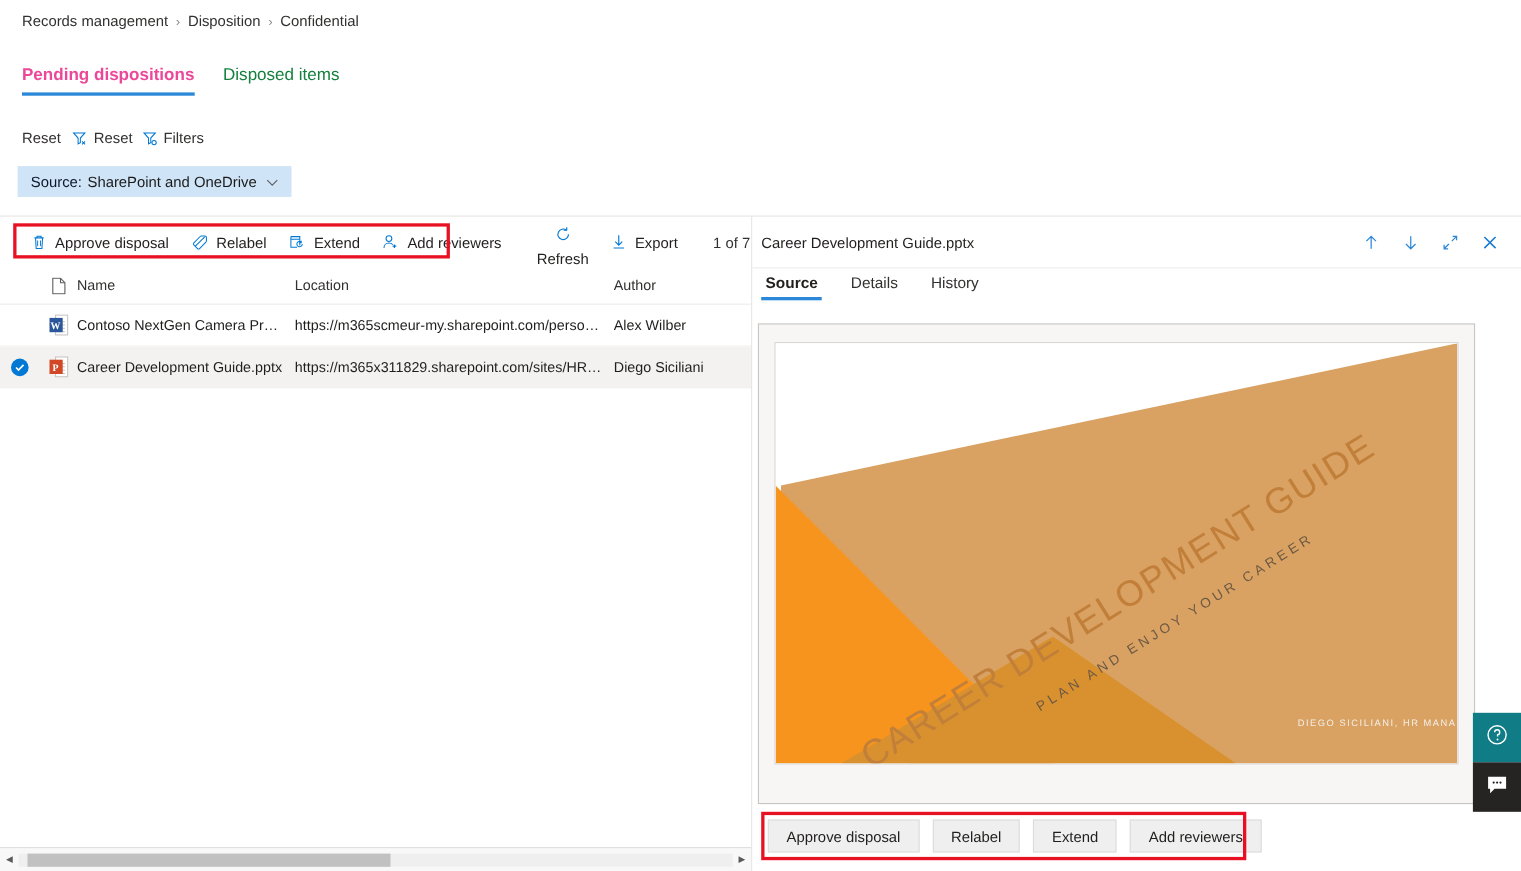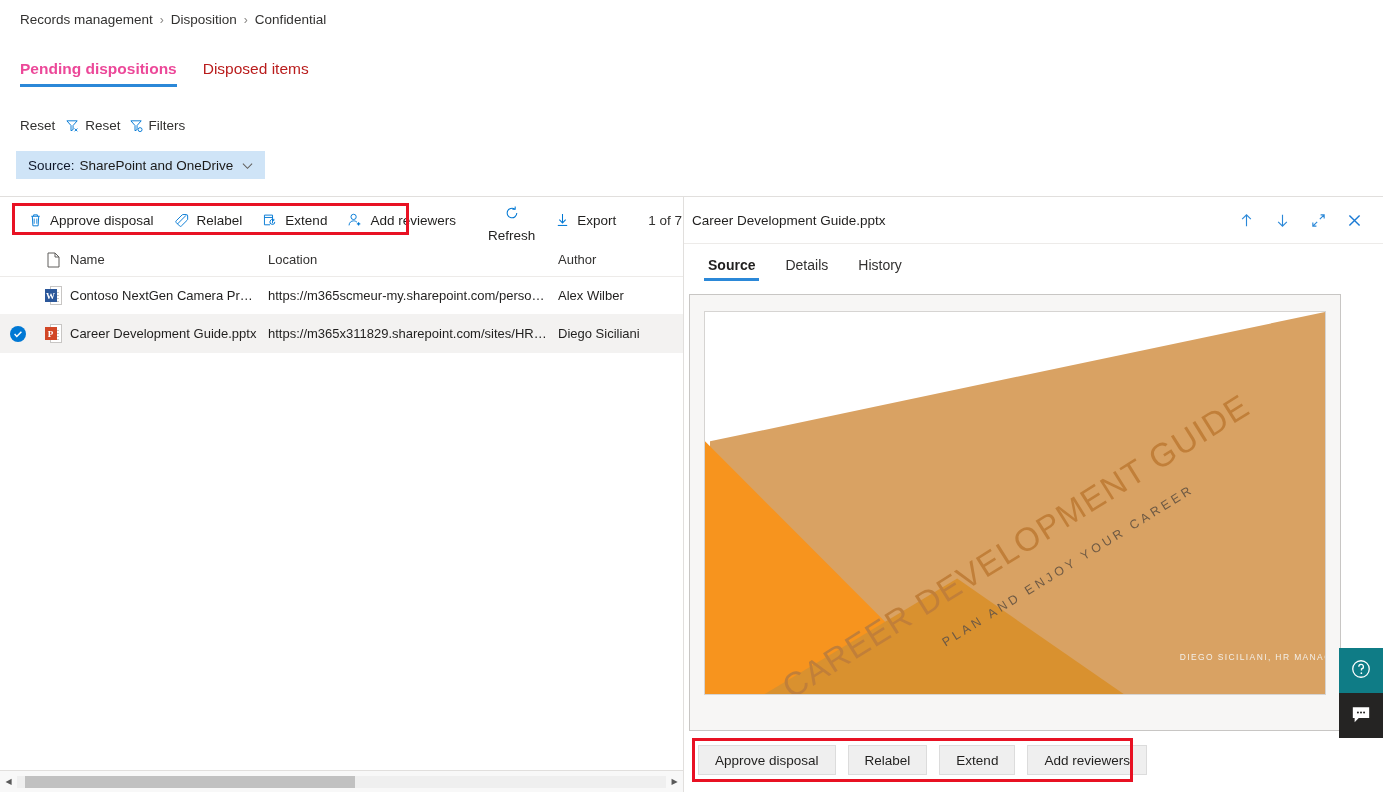--- a/index.html
+++ b/index.html
@@ -29,21 +29,21 @@
     transform: translateY(-0.5px);
   }
 
   
   .main-tabs {
     position: absolute; left: 20px; top: 60px;
     display: flex; align-items: flex-start; gap: 26px;
   }
   .main-tab {
     position: relative;
-    font-size: 15.5px; color: #b91c1c;
+    font-size: 15.5px; color: #15803d;
     padding-bottom: 9px; cursor: pointer;
     white-space: nowrap;
   }
   .main-tab.active { font-weight: bold; color: #ec4899; }
   .main-tab.active::after {
     content: ""; position: absolute; left: 0; right: 0; bottom: 0;
     height: 3px; background: #2b88d8;
   }
 
   
@@ -191,22 +191,22 @@
   .rp-actions {
     margin-left: auto; display: flex; align-items: center; gap: 6px;
     padding-right: 14px;
   }
   .rp-ico {
     width: 30px; height: 30px; display: flex; align-items: center;
     justify-content: center; cursor: pointer; color: #0078d4;
   }
 
   .rp-tabs {
-    position: absolute; left: 20px; top: 52px;
-    display: flex; gap: 22px; align-items: flex-start; margin-top: 8px;
+    position: absolute; left: 8px; top: 52px;
+    display: flex; gap: 22px; align-items: flex-start;
   }
   .rp-tab {
     position: relative; font-size: 14px; color: #323130;
     padding: 0 4px 8px 4px; cursor: pointer;
   }
   .rp-tab.active { font-weight: bold; color: #201f1e; }
   .rp-tab.active::after {
     content: ""; position: absolute; left: 0; right: 0; bottom: 0;
     height: 3px; background: #2b88d8;
   }

